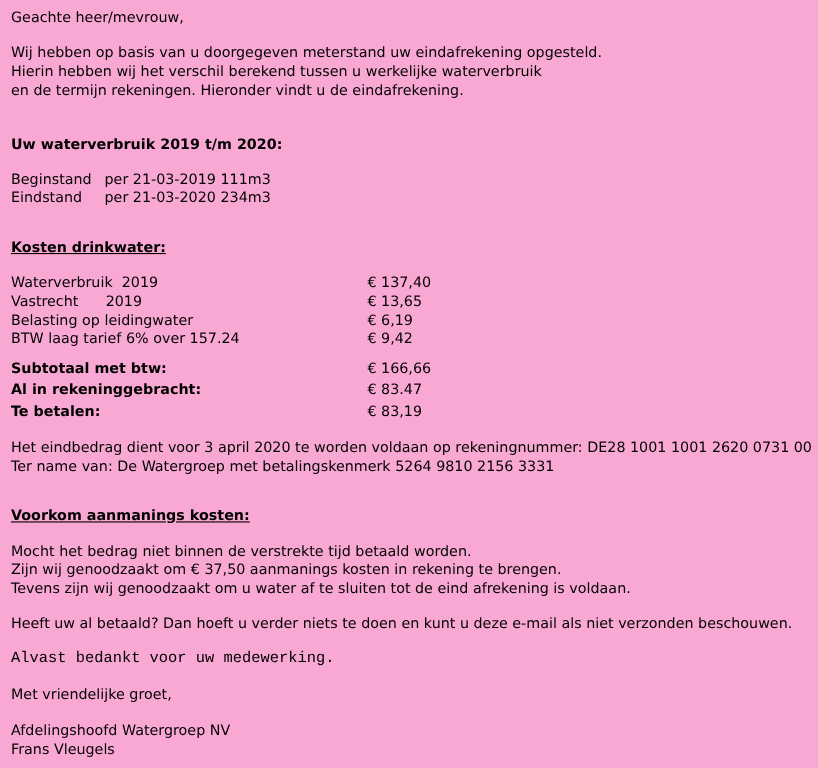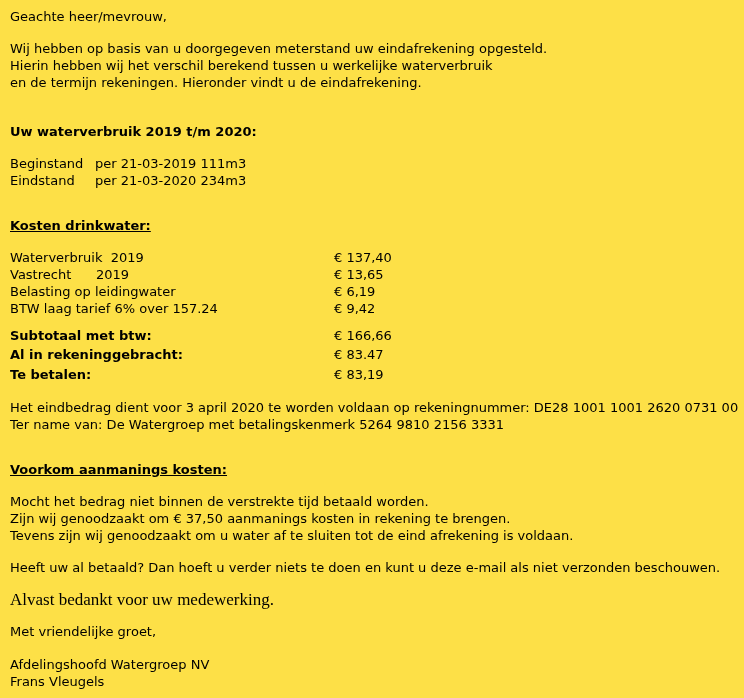--- a/index.html
+++ b/index.html
@@ -7,27 +7,27 @@
     position: relative;
     width: 744px;
     height: 698px;
     box-sizing: border-box;
     padding: 8px 6px 0 10px;
     overflow: hidden;
     font-family: "DejaVu Sans", sans-serif;
     font-size: 13px;
     line-height: 17px;
     color: #000000;
-    background: #fde047;
+    background: #f9a8d4;
   }
   .line { white-space: pre; }
   .bold { font-weight: bold; }
   .serif-line {
-    font-family: Liberation Serif, serif;
-    font-size: 17px;
+    font-family: Liberation Mono, monospace;
+    font-size: 14px;
     line-height: 17px;
     white-space: pre;
   }
   
   .row  { display: flex; gap: 24px; }
   .row .lbl { width: 300px; flex: 0 0 300px; white-space: pre; }
   .row .amt { white-space: pre; }
   .mrow { display: flex; }
   .mrow .lbl { width: 85px; flex: 0 0 85px; white-space: pre; }
   .mrow .val { white-space: pre; }

